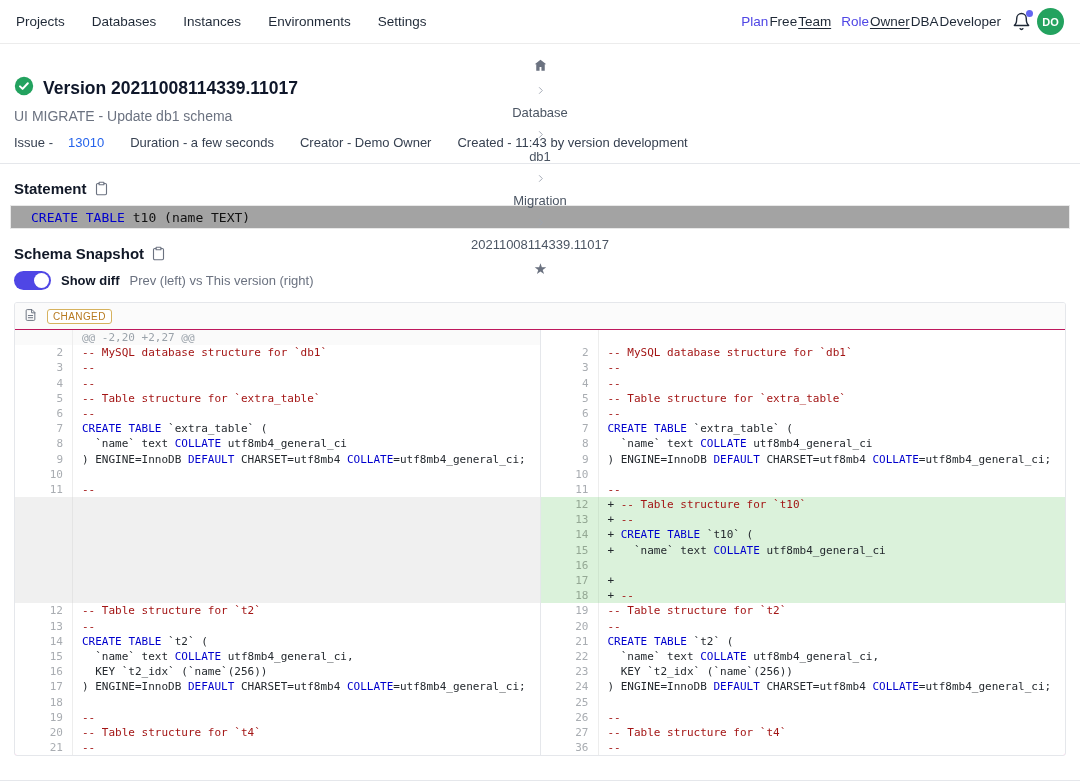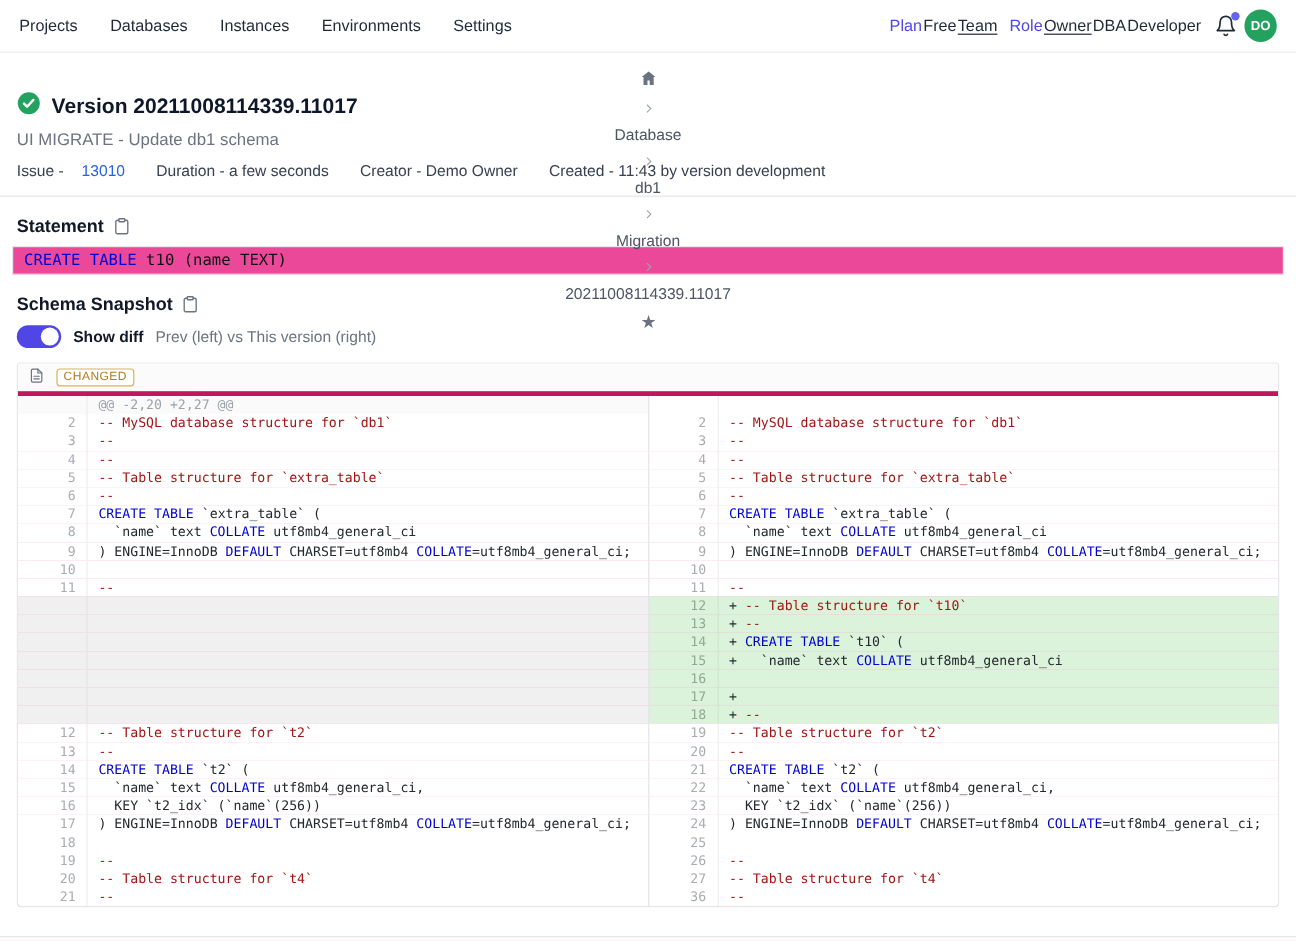--- a/index.html
+++ b/index.html
@@ -40,35 +40,35 @@
   .title-row h1{margin:0;font-size:17.5px;font-weight:700;color:#0f172a;}
   .subtitle{margin:9px 14px 0;color:#6b7280;font-size:14px;}
   .meta{margin:11px 14px 0;display:flex;gap:26px;font-size:13px;color:#374151;align-items:center;}
   .meta .part-label{margin-right:15px;}
   .link{color:var(--link);text-decoration:none;cursor:pointer;}
   .hr{margin-top:13px;border-top:1px solid #e5e7eb;}
   
   .sec-h{margin:16px 14px 0;display:flex;align-items:center;gap:7px;}
   .sec-h h2{margin:0;font-size:15px;font-weight:700;color:#111827;}
   .copy-btn{display:flex;align-items:center;cursor:pointer;background:none;border:none;padding:0;}
-  .stmt-box{margin:8px 10px 0;border:1px solid #e8e8e8;background:#ec4899;
-    padding:3px 9px;font-size:13px;color:#111;height:24px;display:flex;align-items:center;}
+  .stmt-box{margin:8px 10px 0;border:1px solid #e8e8e8;background:#a3a3a3;
+    padding:3px 20px;font-size:13px;color:#111;height:24px;display:flex;align-items:center;}
   .stmt-box .kw{font-weight:400;}
   
   .toggle-row{margin:8px 14px 12px;display:flex;align-items:center;gap:10px;height:20px;}
   .toggle{width:37px;height:19px;border-radius:10px;background:var(--accent);
     position:relative;cursor:pointer;flex:none;}
   .toggle .knob{position:absolute;top:2px;right:2px;width:15px;height:15px;border-radius:50%;
     background:#fff;}
   .toggle-label{font-size:13px;font-weight:700;color:#111827;}
   .toggle-hint{font-size:13px;color:#6b7280;}
   
   .diff-card{margin:12px 14px 0;border:1px solid #e5e7eb;border-radius:3px;overflow:hidden;}
   .diff-header{height:27px;display:flex;align-items:center;gap:10px;padding:0 9px;
-    background:#fbfbfb;border-bottom:4px solid #be185d;}
+    background:#fbfbfb;border-bottom:1px solid #be185d;}
   .badge{font-size:10px;color:#b7791f;border:1px solid #d6b25e;border-radius:3px;
     padding:1px 5px;letter-spacing:.4px;background:#fff;}
   .diff-body{font-family:"DejaVu Sans Mono",monospace;font-size:11px;line-height:15.2px;
     background:#f9a8d4;}
   .drow{display:flex;height:15.2px;}
   .dcell{flex:1 1 0;display:flex;min-width:0;background:#fff;}
   .dcell.left{border-right:1px solid #e5e7eb;}
   .gut{width:58px;flex:none;text-align:right;padding-right:9px;color:#a9adb2;
     border-right:1px solid #ededed;}
   .codeline{flex:1;min-width:0;overflow:hidden;white-space:pre;padding-left:9px;color:#24292e;}

